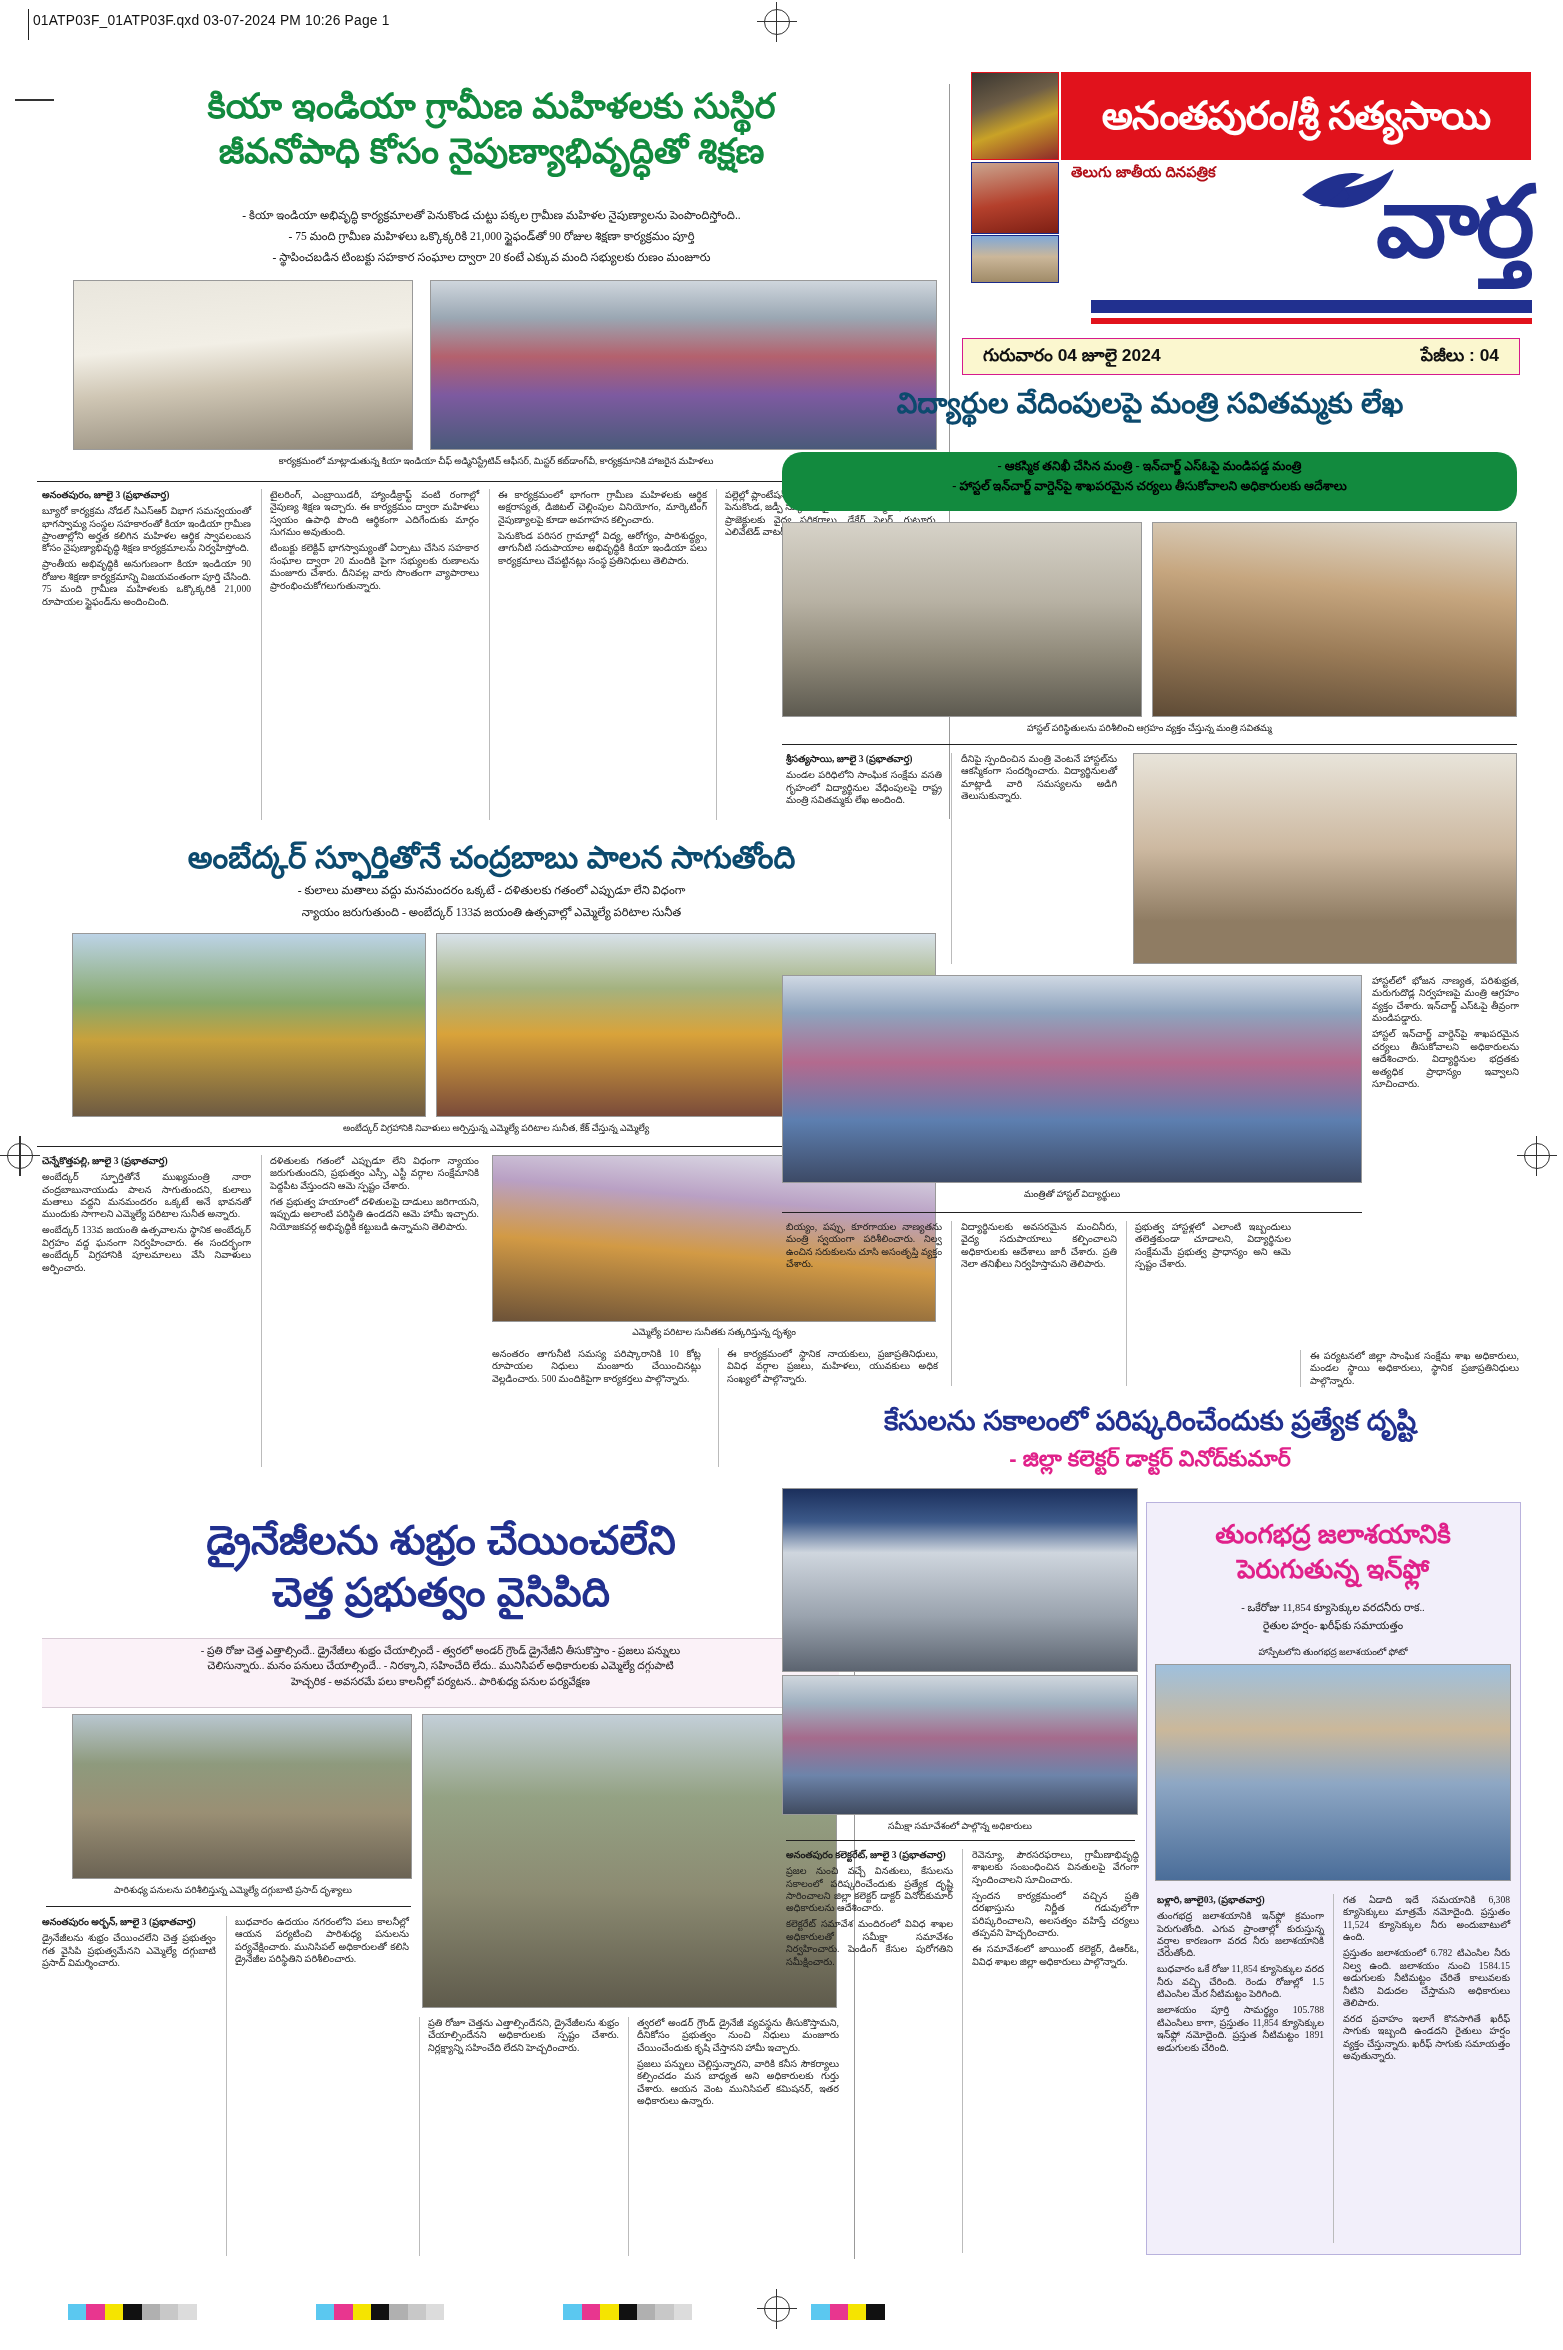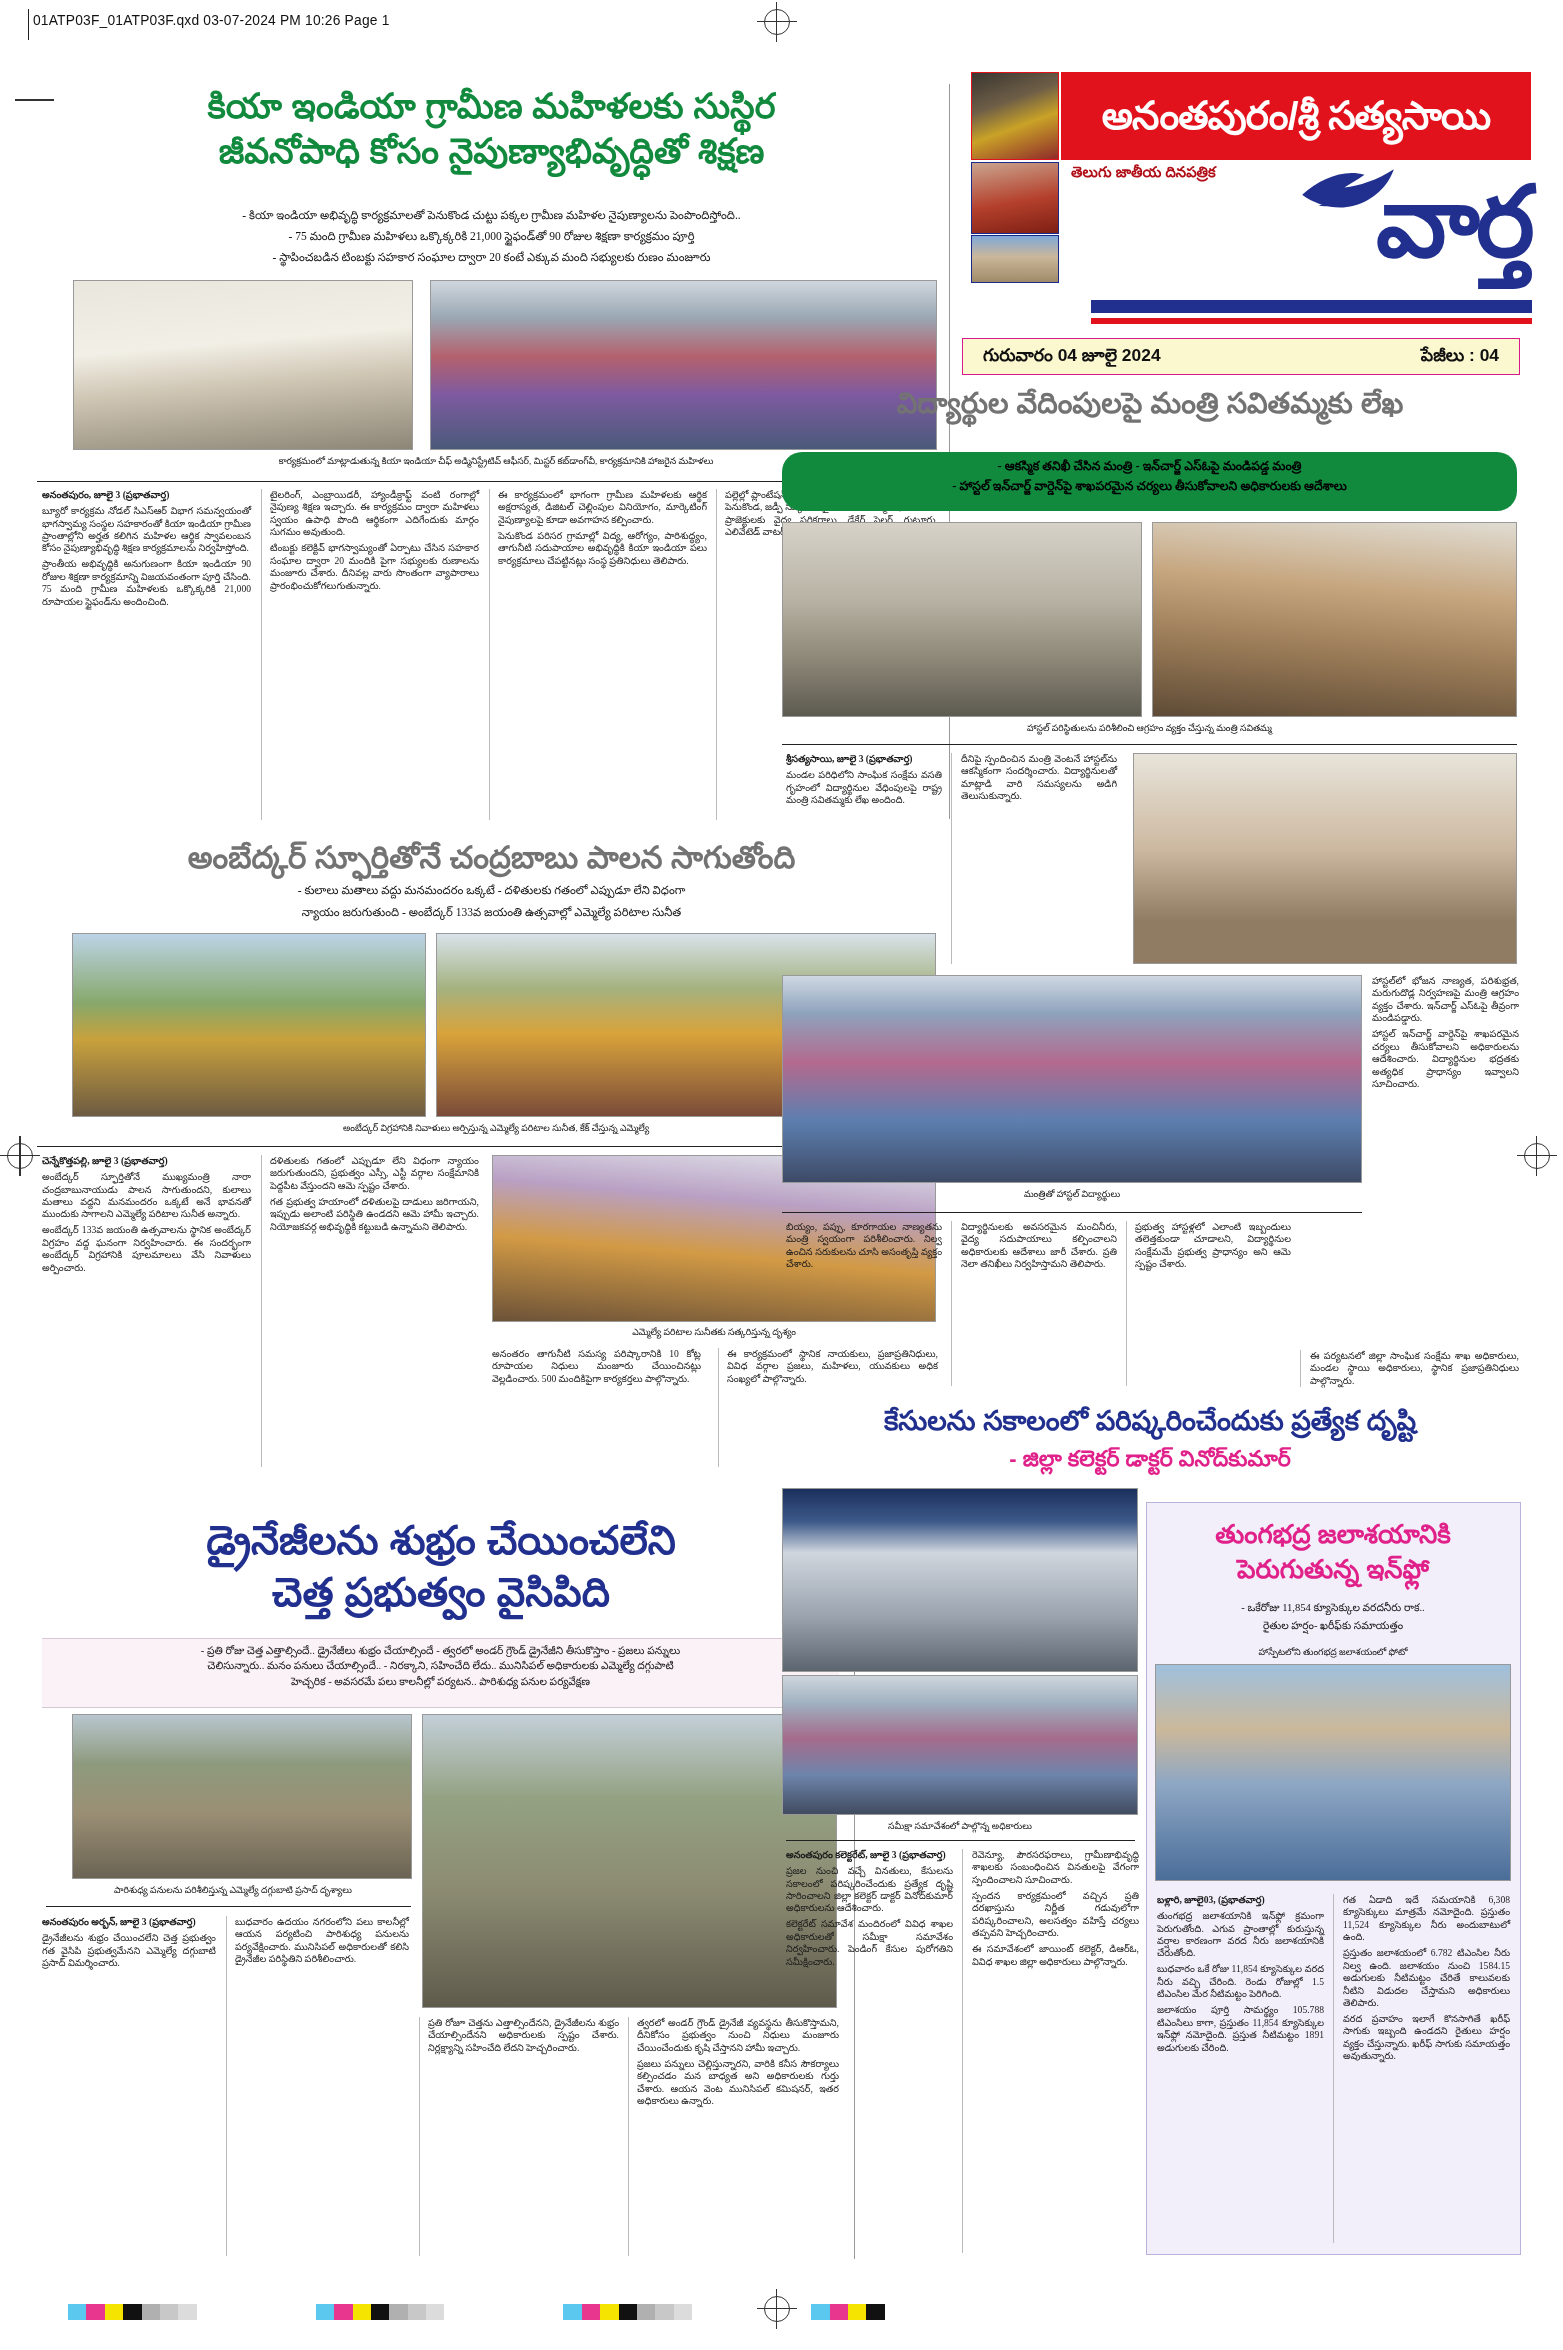--- a/index.html
+++ b/index.html
@@ -35,21 +35,21 @@
   .datebar{position:absolute;left:962px;top:338px;width:558px;height:37px;border:1.8px solid #d61a8c;background:#fbf7cf;box-sizing:border-box;display:flex;align-items:center;justify-content:space-between;padding:16px 20px;}
   .datebar span{font-size:17.4px;color:#111;font-weight:bold;}
 
   
   .col-text{font-size:9.6px;line-height:12.4px;color:#1a1a1a;text-align:justify;
             font-family:"Liberation Serif",serif;}
   .col-text p{margin:0 0 3.7px 0;}
   .abs{position:absolute;}
 
   .hl-green{color:#128a3e;font-weight:bold;}
-  .hl-red{color:#737373;font-weight:bold;}
+  .hl-red{color:#0c4a6e;font-weight:bold;}
   .hl-blue{color:#21308f;font-weight:bold;}
   .hl-pink{color:#e0218a;font-weight:bold;}
 
   .bullets{font-size:11.5px;line-height:17.4px;color:#111;text-align:center;font-family:"Liberation Serif",serif;}
 
   .photo{position:absolute;border:0.9px solid #999;box-sizing:border-box;overflow:hidden;}
   .cap{position:absolute;font-size:9.2px;line-height:12px;color:#111;text-align:center;font-family:Liberation Serif, serif;}
 
   .rule-h{position:absolute;background:#222;height:0.9px;}
   .rule-v{position:absolute;background:#bbb;width:0.9px;}

